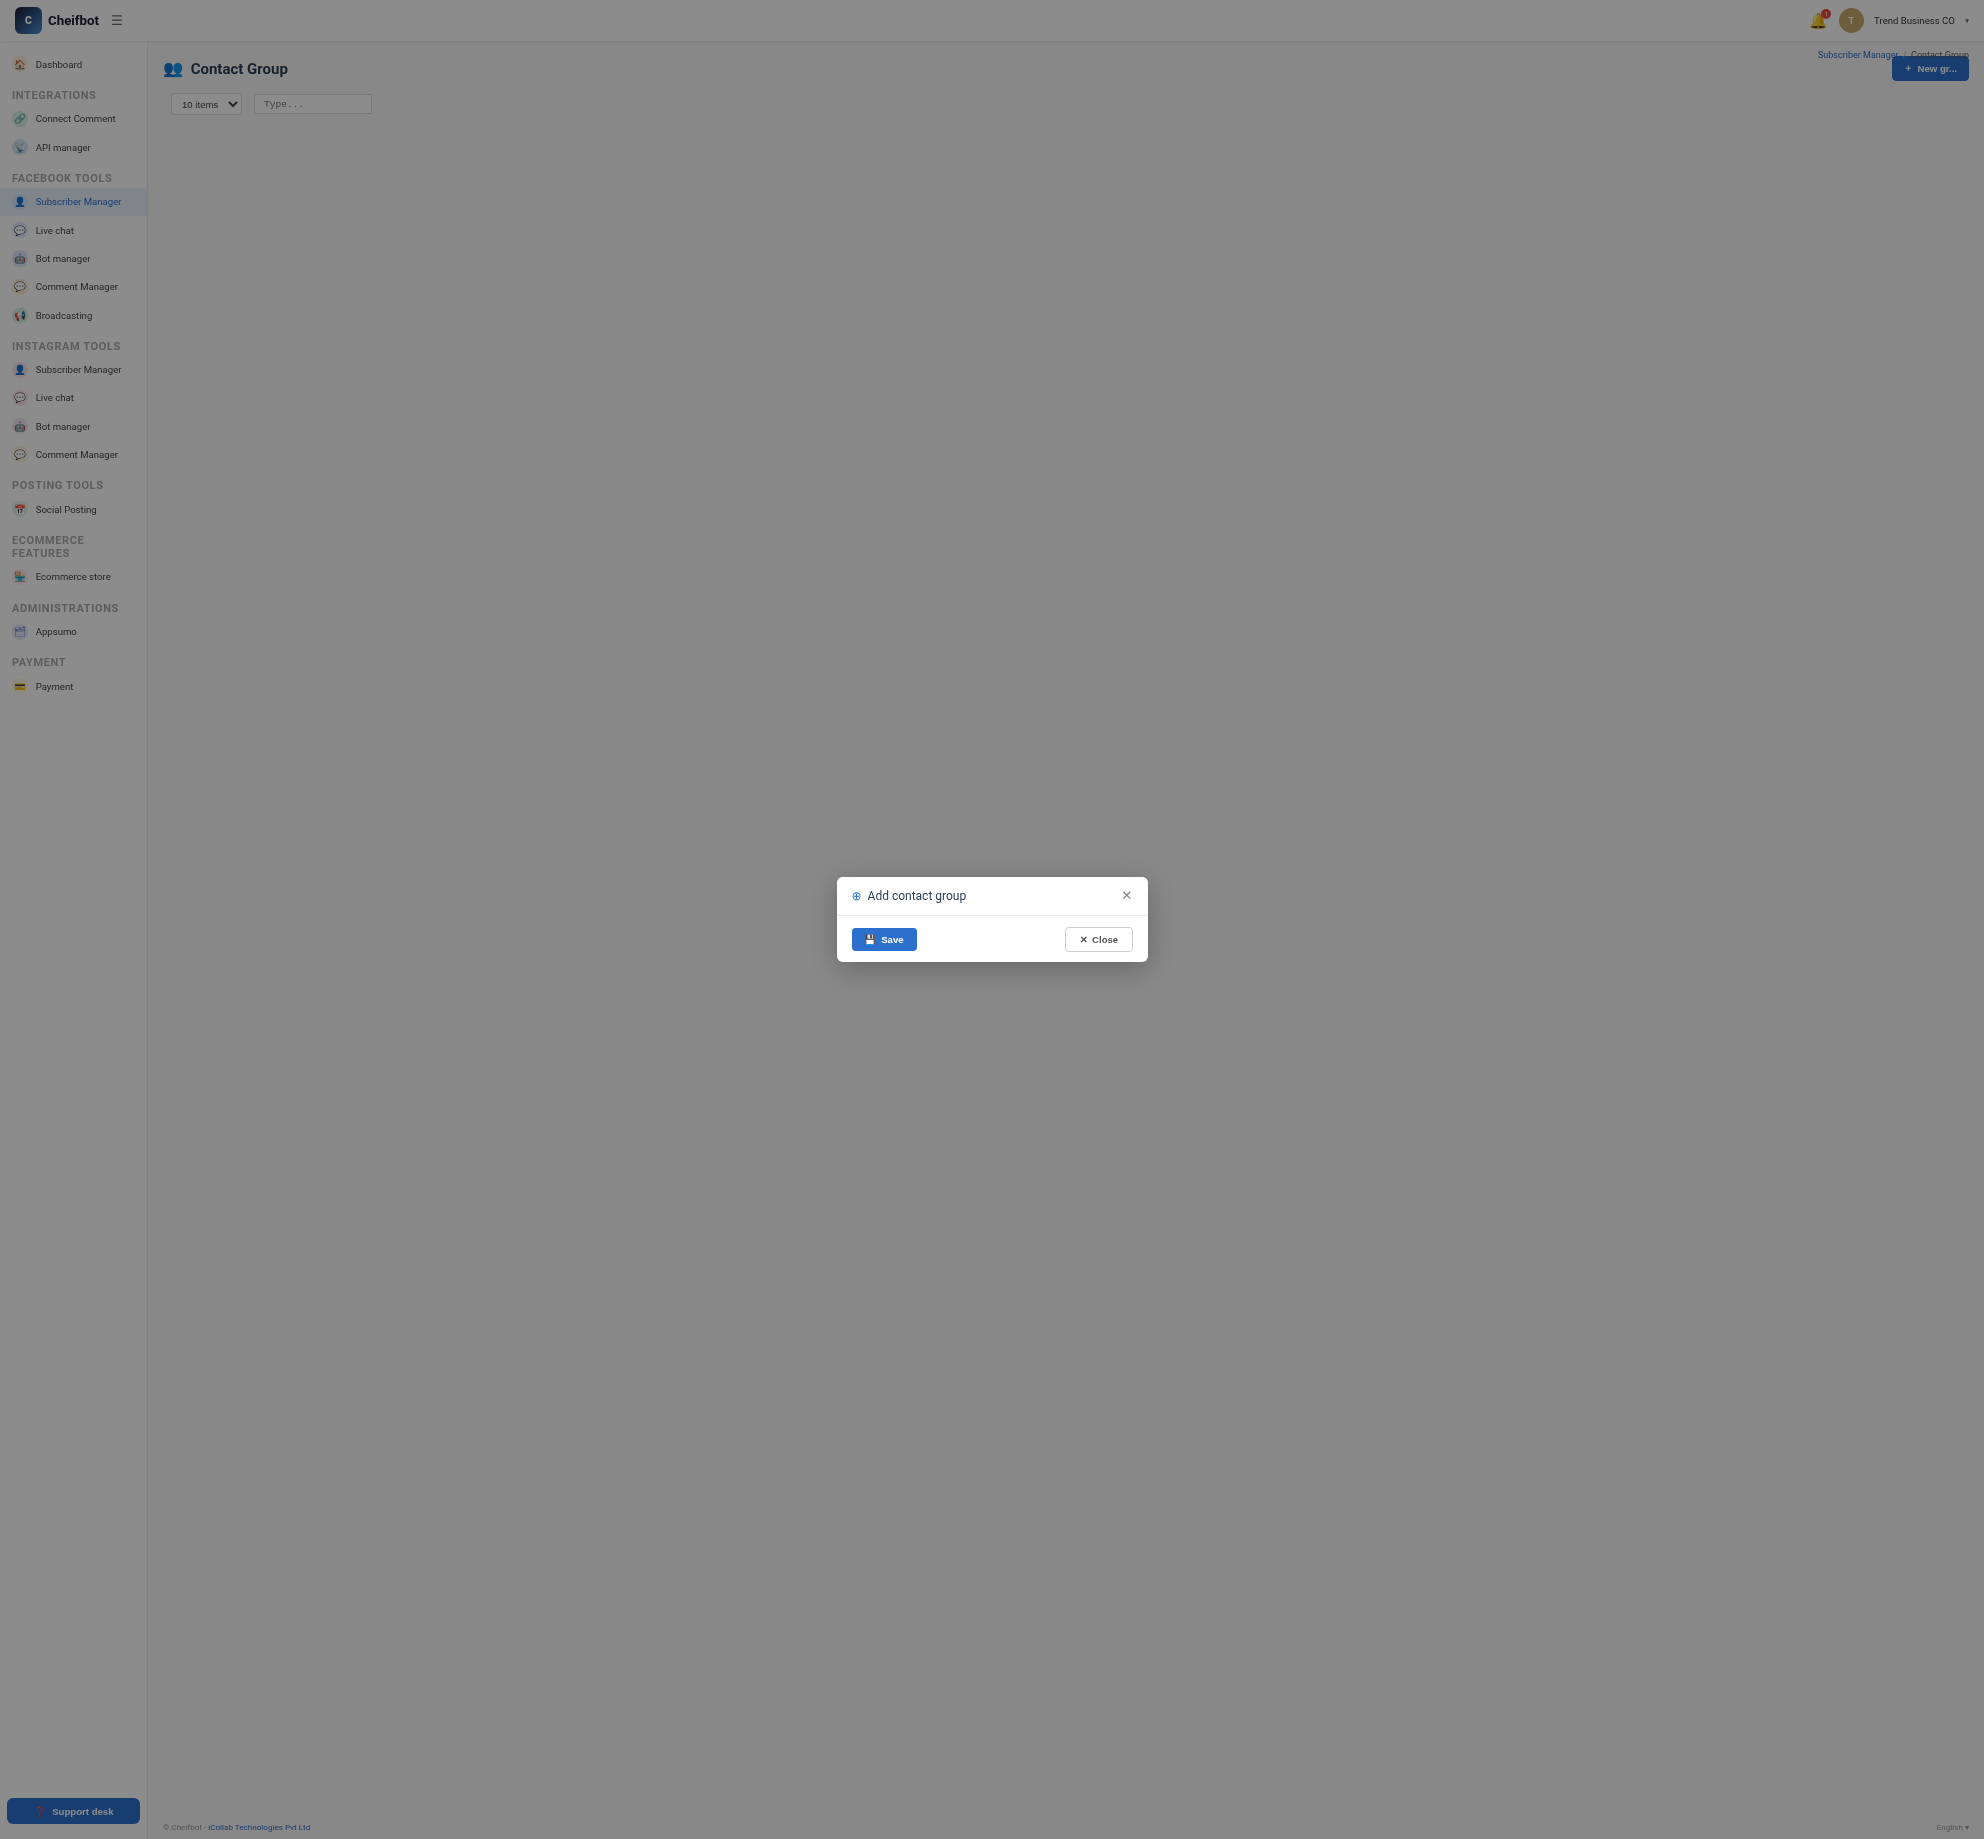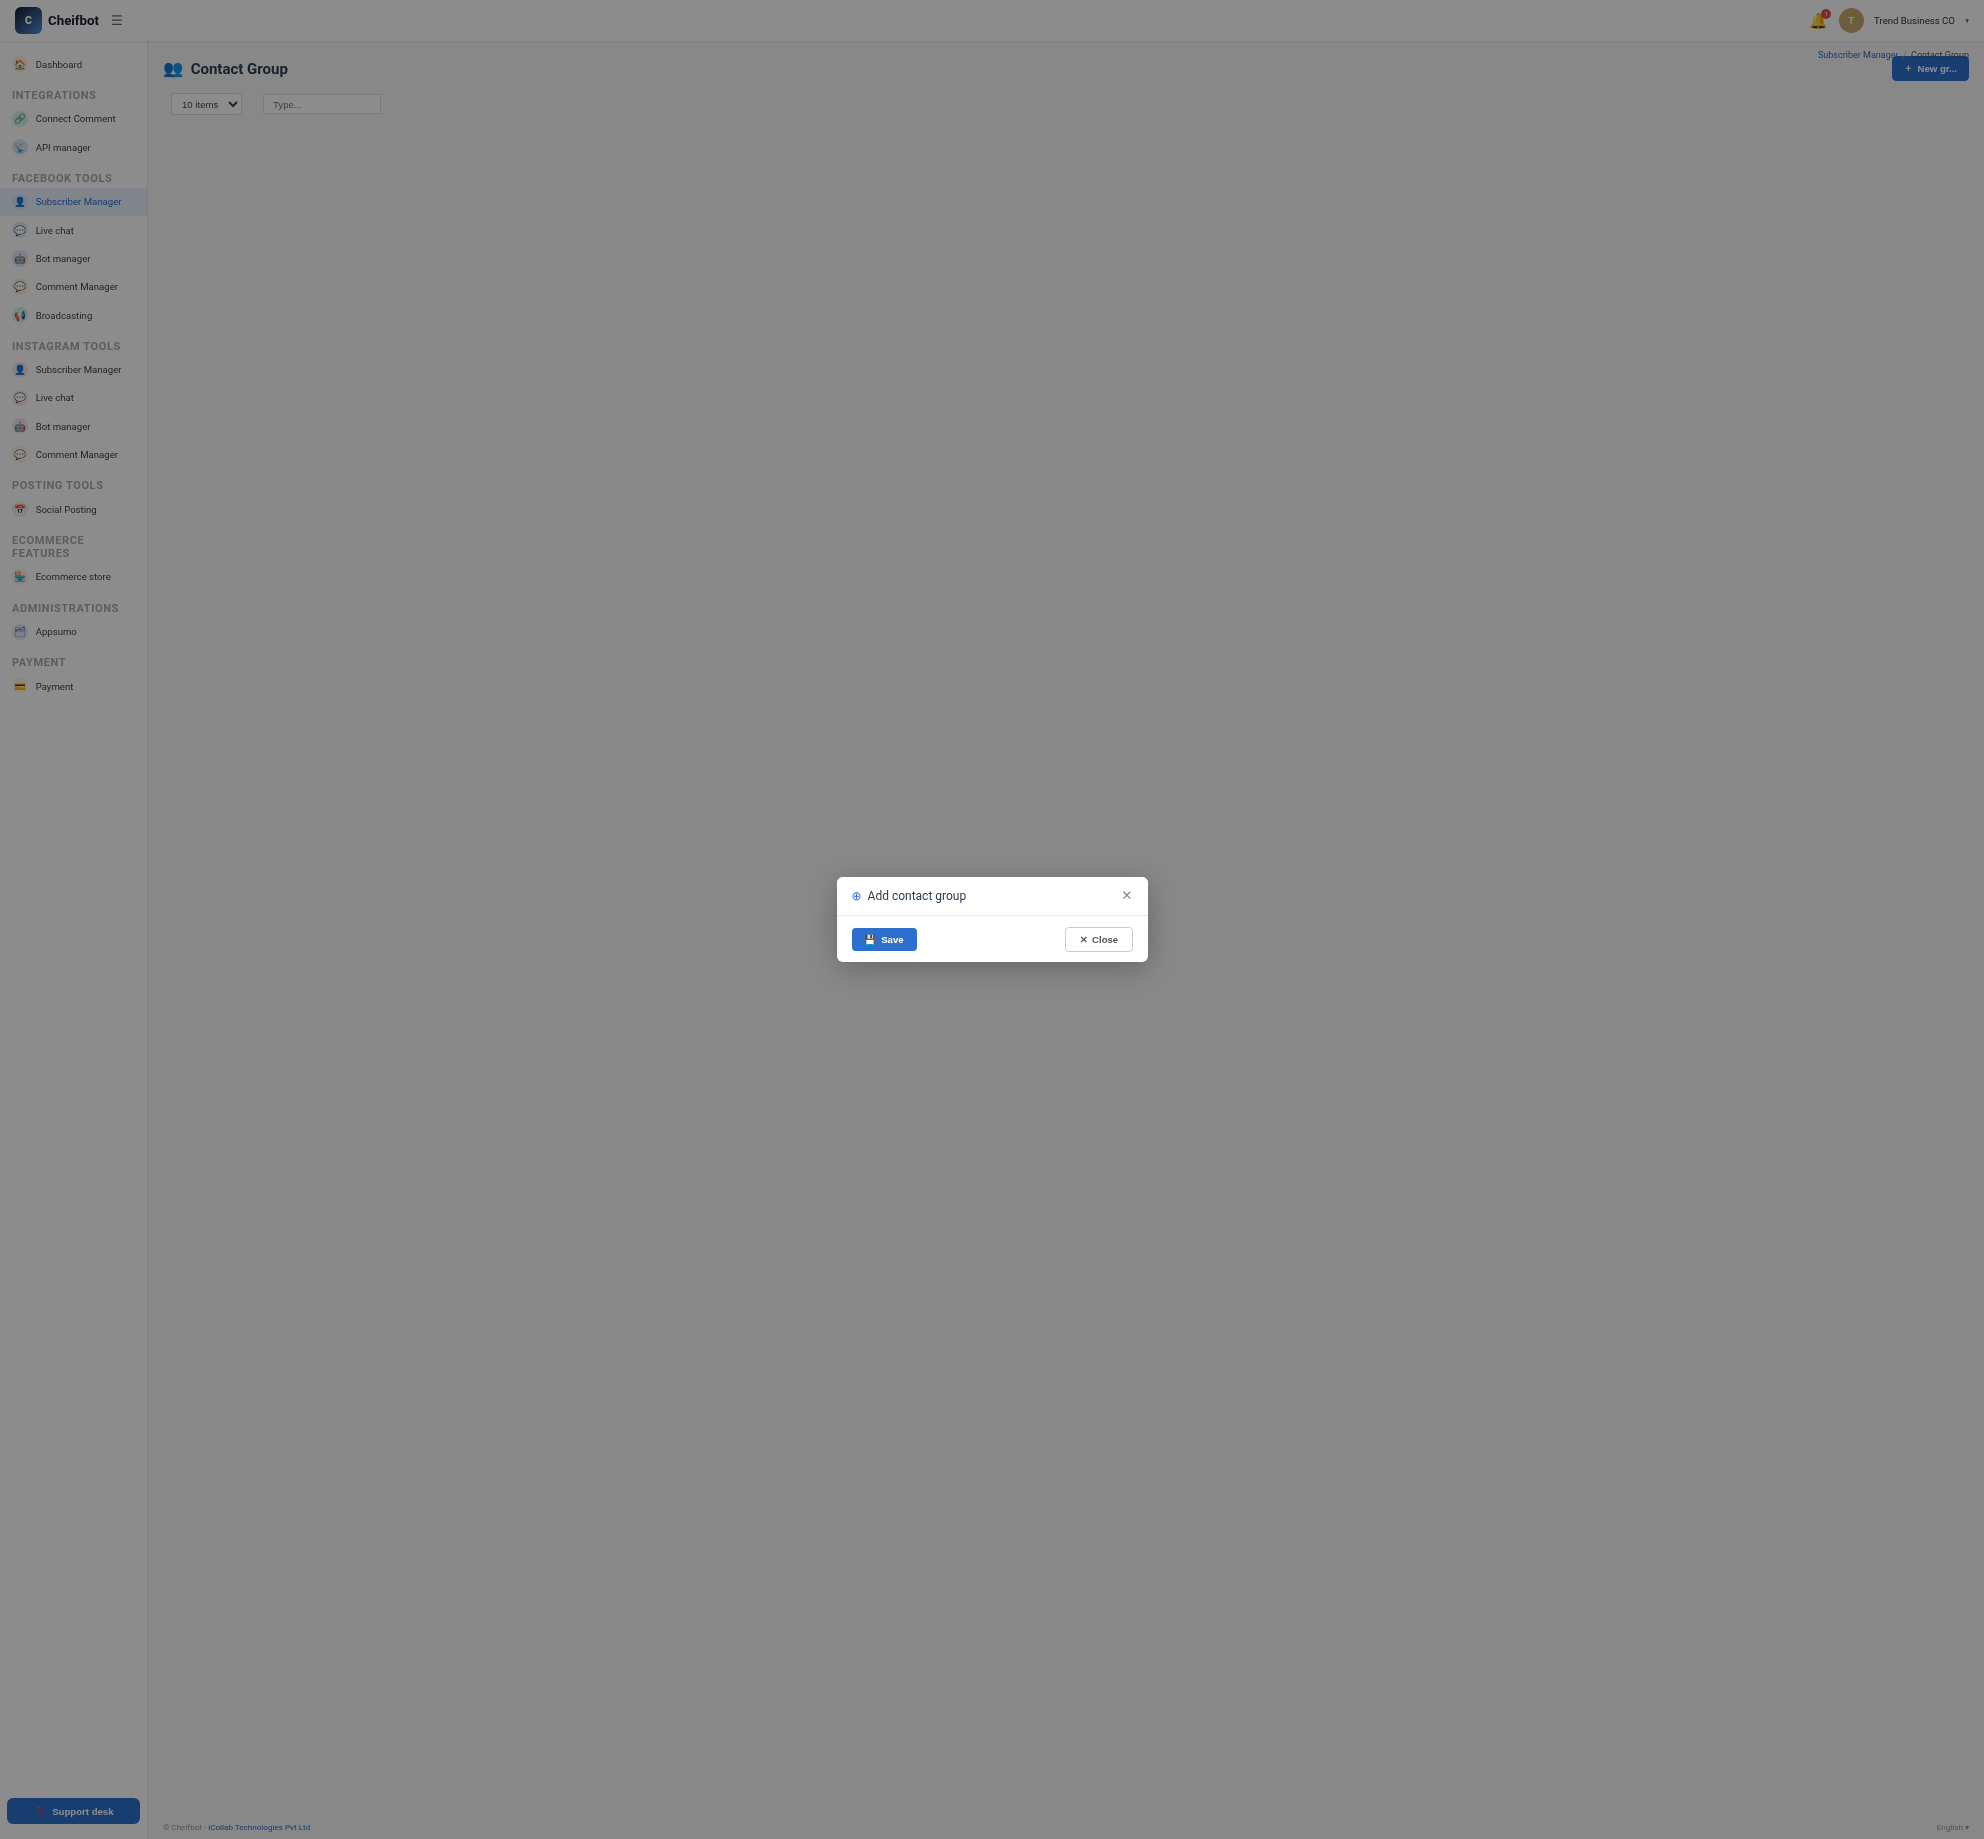--- a/index.html
+++ b/index.html
@@ -172,40 +172,41 @@
       z-index: 95;
     }
     .breadcrumb-link { color: #2c6fcd; cursor: pointer; text-decoration: none; }
     .breadcrumb-sep { color: #aaa; }
     .breadcrumb-current { color: #555; }
 
     
     .toolbar {
       display: flex;
       align-items: center;
-      gap: 21px;
+      gap: 12px;
       margin-bottom: 12px;
       padding-left: 8px;
     }
     .items-select {
       border: 0.7px solid #ddd;
       border-radius: 3px;
       padding: 3.7px 6px;
       font-size: 9.6px;
       background: #fff;
       color: #444;
     }
     .search-input {
       border: 0.7px solid #ddd;
       border-radius: 1px;
       padding: 3.7px 9px;
       font-size: 9.6px;
       background: #fff;
       color: #444;
       width: 118px;
+      font-family: Liberation Mono, monospace;
     }
 
     
     .footer {
       position: fixed;
       bottom: 0; left: 148px; right: 0;
       padding: 7.4px 15px;
       font-size: 8.1px;
       color: #999;
       background: #f7f7f8;

